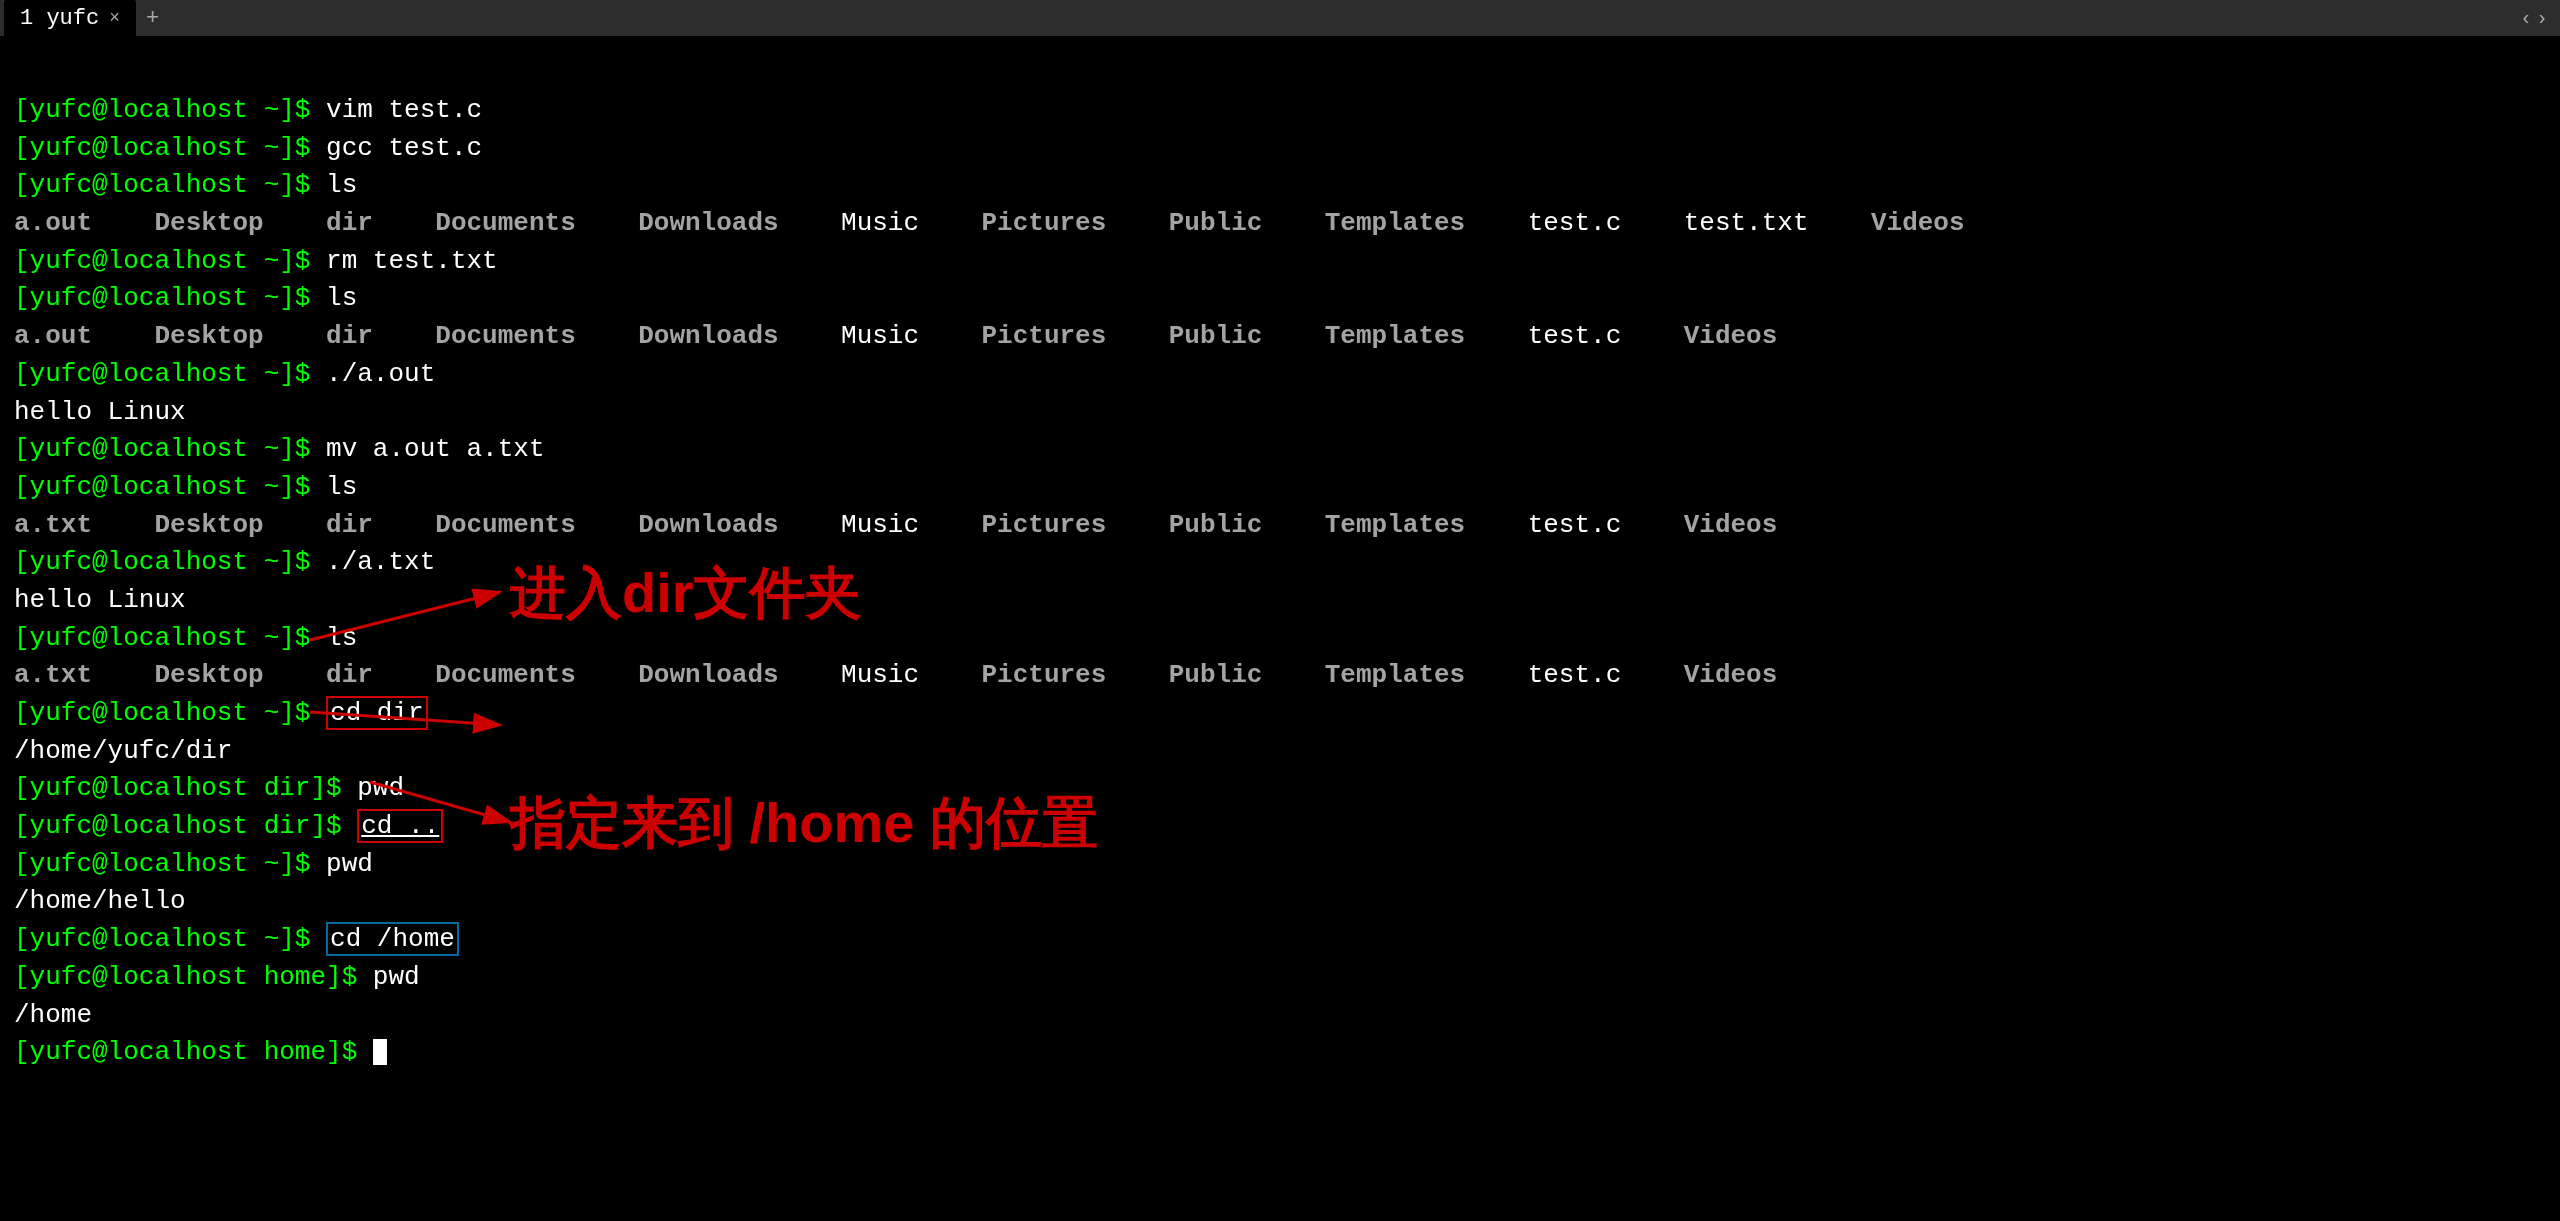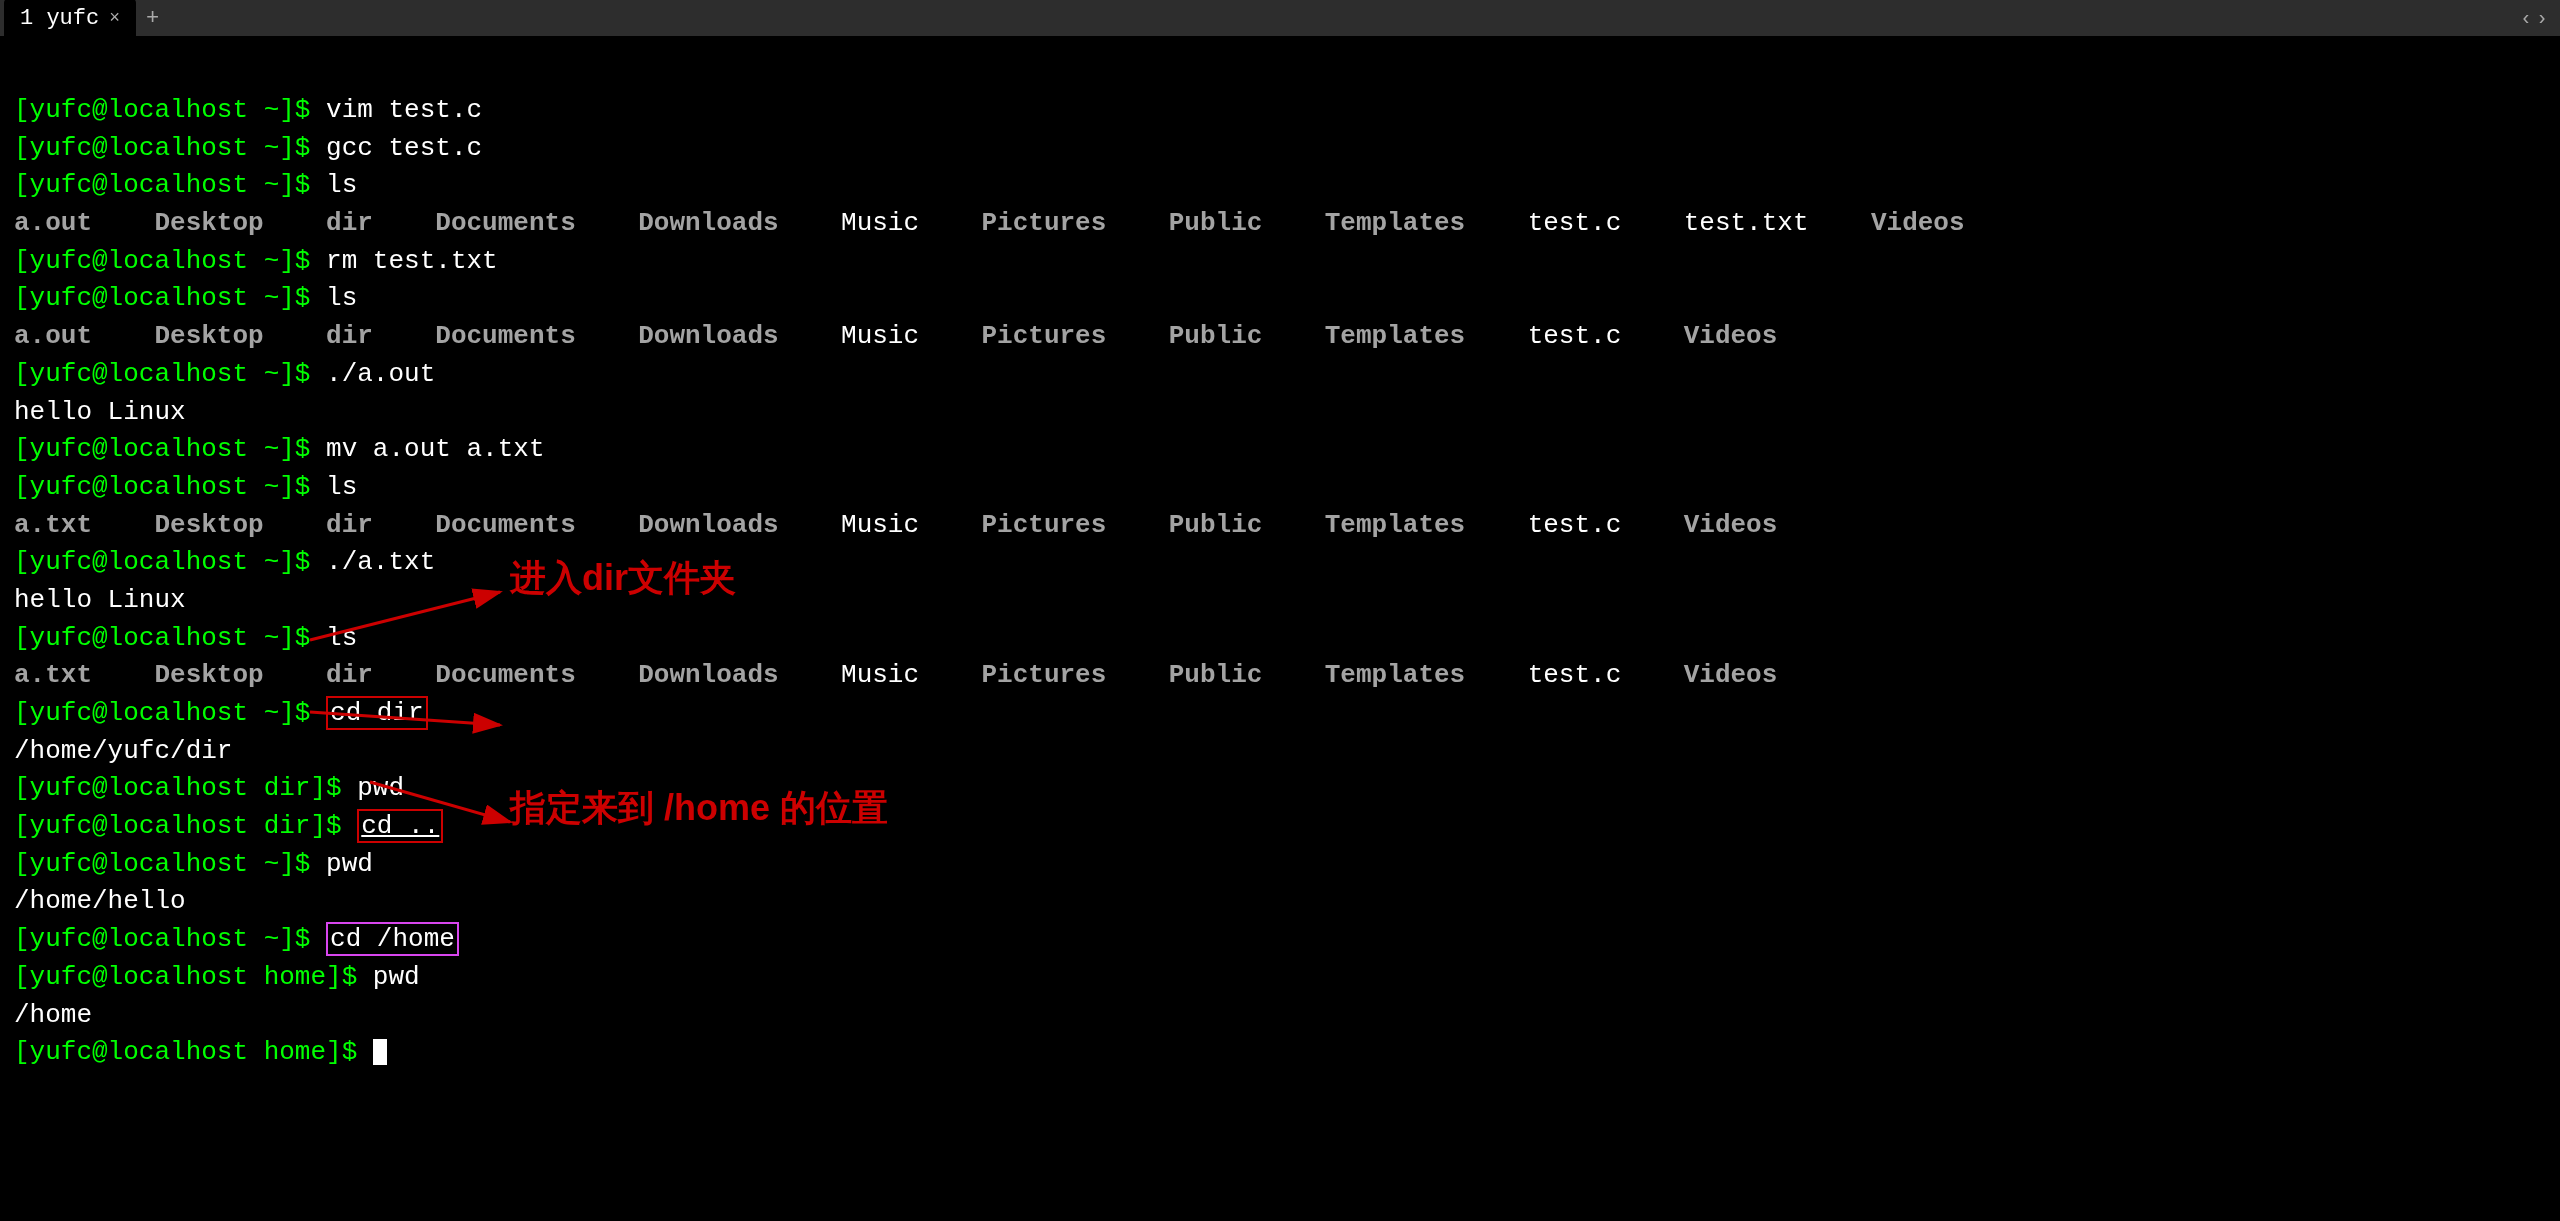--- a/index.html
+++ b/index.html
@@ -70,21 +70,21 @@
     }
     .prompt-green { color: #00ff00; }
     .cyan-bold { color: #a3a3a3; font-weight: bold; text-align: right; }
     .white { color: #ffffff; }
 
     .line { display: block; white-space: pre; }
 
     .annotation-text {
       position: absolute;
       color: #cc0000;
-      font-size: 36px;
+      font-size: 56px;
       font-weight: bold;
       font-family: 'Microsoft YaHei', SimHei, sans-serif;
       white-space: nowrap;
     }
 
     
     .arrows-svg {
       position: absolute;
       top: 0; left: 0;
       width: 100%;
@@ -164,21 +164,21 @@
   <span class="line"><span class="white">/home/yufc/dir</span></span>
 
   <span class="line"><span class="prompt-green">[yufc@localhost dir]$</span><span class="white"> pwd</span></span>
 
   <span class="line"><span class="prompt-green">[yufc@localhost dir]$</span><span class="white"> </span><span style="border:2px solid #cc0000; padding:0 2px; display:inline;text-decoration:underline;">cd ..</span></span>
 
   <span class="line"><span class="prompt-green">[yufc@localhost ~]$</span><span class="white"> pwd</span></span>
 
   <span class="line"><span class="white">/home/hello</span></span>
 
-  <span class="line"><span class="prompt-green">[yufc@localhost ~]$</span><span class="white"> </span><span style="border:2px solid #d946ef; padding:0 2px; display:inline;">cd /home</span></span>
+  <span class="line"><span class="prompt-green">[yufc@localhost ~]$</span><span class="white"> </span><span style="border:2px solid #0369a1; padding:0 2px; display:inline;">cd /home</span></span>
 
   <span class="line"><span class="prompt-green">[yufc@localhost home]$</span><span class="white"> pwd</span></span>
 
   <span class="line"><span class="white">/home</span></span>
 
   <span class="line"><span class="prompt-green">[yufc@localhost home]$</span><span class="white"> </span><span class="cursor-block"></span></span>
 
   <svg class="arrows-svg" xmlns="http://www.w3.org/2000/svg">
 
     <defs>

